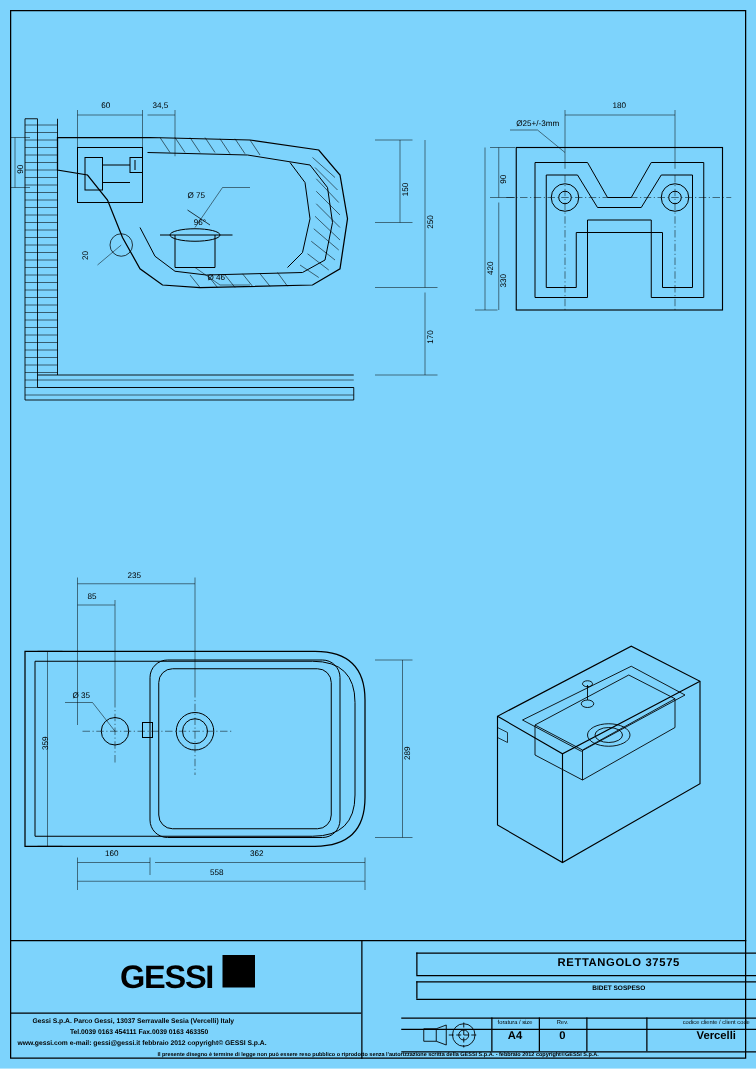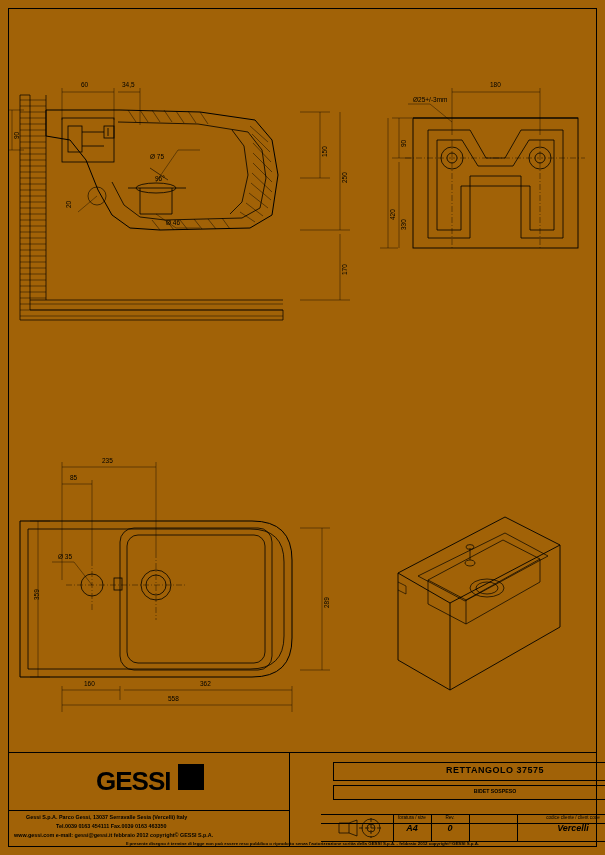--- a/index.html
+++ b/index.html
@@ -11,21 +11,21 @@
     width: 605px;
     height: 855px;
     font-family: "Liberation Sans", sans-serif;
     color: #000;
     overflow: hidden;
   }
   #sheet {
     position: relative;
     width: 605px;
     height: 855px;
-    background: #a16207;
+    background: #7dd3fc;
   }
   .border-outer {
     position: absolute;
     left: 8px;
     top: 8px;
     width: 589px;
     height: 839px;
     border: 1px solid #000;
     box-sizing: border-box;
   }
@@ -133,21 +133,20 @@
     width: 100%;
     position: absolute;
     left: 0;
     top: 1px;
   }
   .val-big {
     position: absolute;
     left: 0;
     width: 100%;
     font-weight: bold;
-    font-style: italic;
     font-size: 9px;
   }
   #footer-legal {
     position: absolute;
     left: 10px;
     top: 841px;
     width: 585px;
     text-align: center;
     font-size: 4.4px;
     font-weight: bold;

